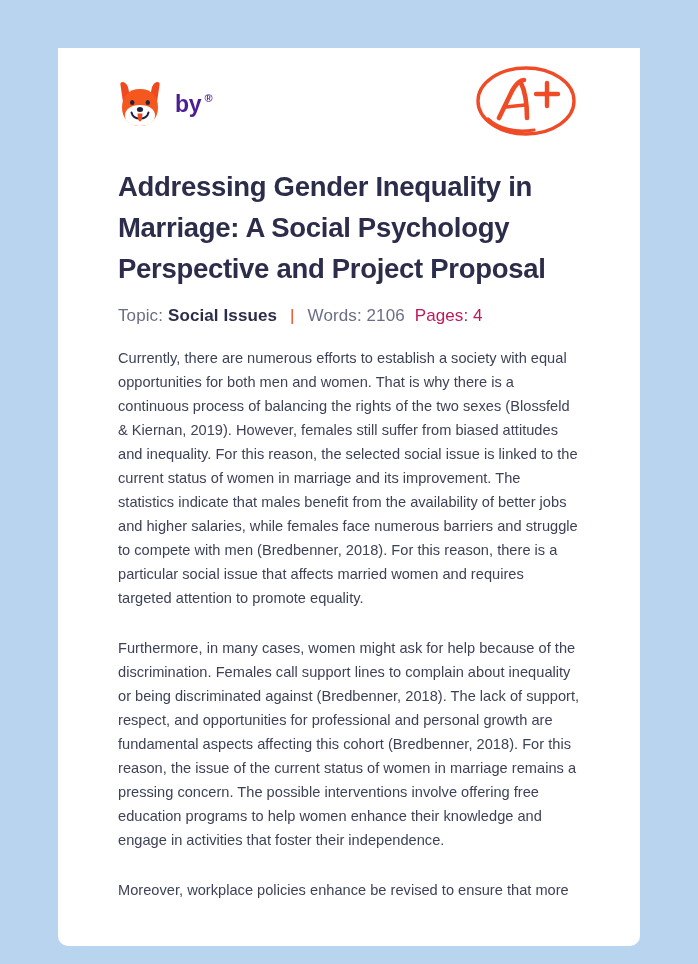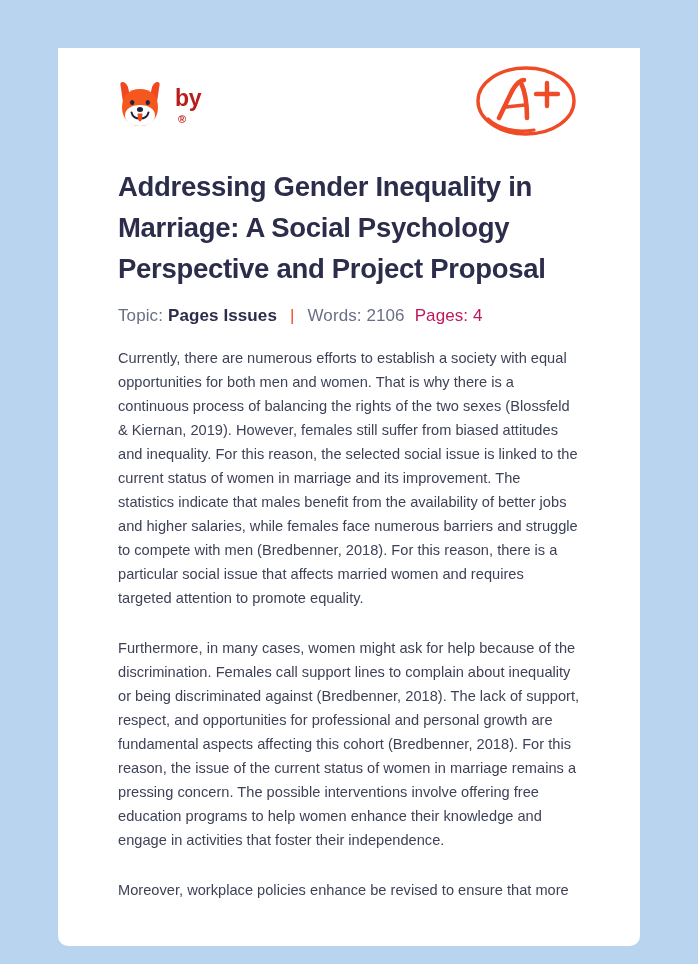--- a/index.html
+++ b/index.html
@@ -51,26 +51,25 @@
   .corgi-logo {
     width: 44px;
     height: 48px;
     display: block;
     flex: 0 0 auto;
   }
 
   .brand-text {
     display: flex;
     align-items: flex-start;
-    color: #b91c1c;
+    color: #4c1d95;
     font-size: 23px;
     font-weight: bold;
     letter-spacing: -0.2px;
     white-space: nowrap;
-    flex-direction: column;
   }
   .brand-by {
     font-weight: bold;
   }
   .brand-name {
     font-weight: bold;
     margin-left: 6px;
   }
   .brand-reg {
     font-size: 11px;
@@ -178,21 +177,21 @@
           <path d="M75 22 L75 45" fill="none" stroke="#ef4b26" stroke-width="4.4" stroke-linecap="round"></path>
         </svg>
       </span>
 
     </div>
 
     <h1 class="doc-title">Addressing Gender Inequality in Marriage: A Social Psychology Perspective and Project Proposal</h1>
 
     <div class="doc-meta">
       <span class="meta-topic-label">Topic:</span>
-      <span class="meta-topic-value">Pages Issues</span>
+      <span class="meta-topic-value">Social Issues</span>
       <span class="meta-sep">|</span>
       <span class="meta-words">Words: 2106</span>
       <span class="meta-pages">Pages: 4</span>
     </div>
 
 
     <p class="body-paragraph first">Currently, there are numerous efforts to establish a society with equal opportunities for both men and women. That is why there is a continuous process of balancing the rights of the two sexes (Blossfeld &amp; Kiernan, 2019). However, females still suffer from biased attitudes and inequality. For this reason, the selected social issue is linked to the current status of women in marriage and its improvement. The statistics indicate that males benefit from the availability of better jobs and higher salaries, while females face numerous barriers and struggle to compete with men (Bredbenner, 2018). For this reason, there is a particular social issue that affects married women and requires targeted attention to promote equality.</p>
     <p class="body-paragraph">Furthermore, in many cases, women might ask for help because of the discrimination. Females call support lines to complain about inequality or being discriminated against (Bredbenner, 2018). The lack of support, respect, and opportunities for professional and personal growth are fundamental aspects affecting this cohort (Bredbenner, 2018). For this reason, the issue of the current status of women in marriage remains a pressing concern. The possible interventions involve offering free education programs to help women enhance their knowledge and engage in activities that foster their independence.</p>
     <p class="body-paragraph">Moreover, workplace policies enhance be revised to ensure that more</p>
 

